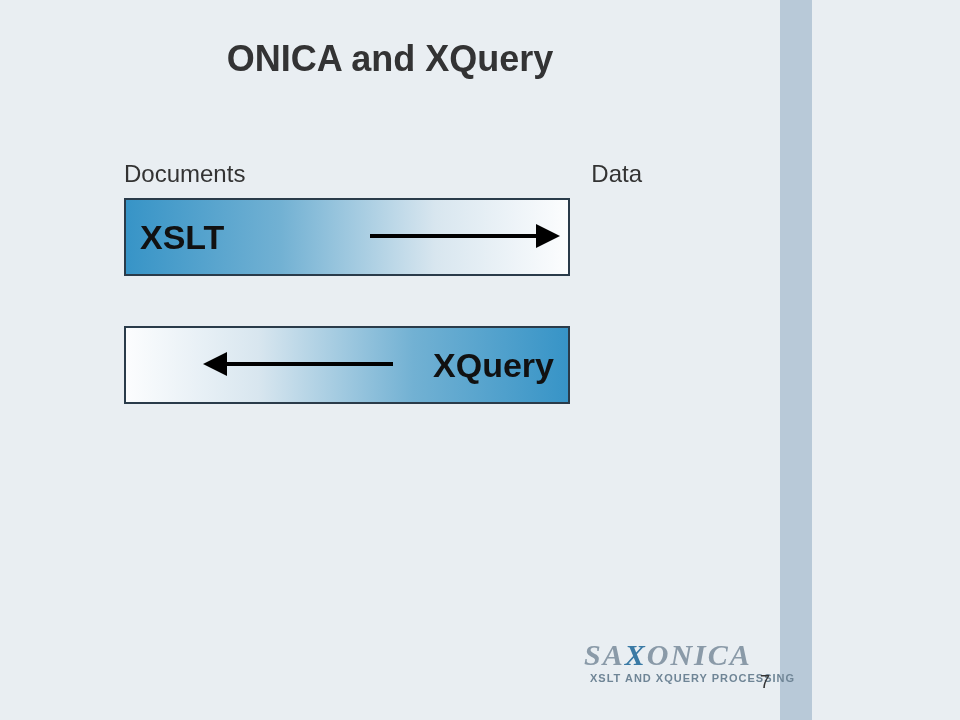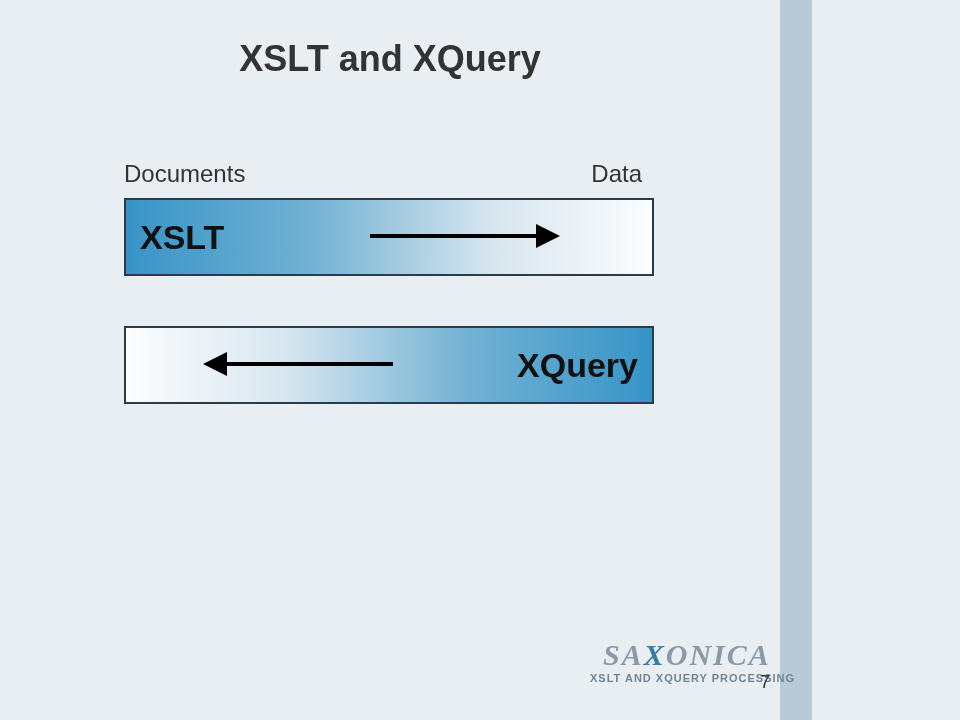--- a/index.html
+++ b/index.html
@@ -50,21 +50,21 @@
       left: 124px;
       width: 518px;
       display: flex;
       justify-content: space-between;
       font-size: 24px;
       color: #333;
     }
     .box {
       position: absolute;
       left: 124px;
-      width: 530px;
+      width: 446px;
       height: 78px;
       border: 2px solid #2a3b4a;
       display: flex;
       align-items: center;
     }
     .box1 {
       top: 198px;
       background: linear-gradient(to right, #3794c7 0%, #72b1d3 35%, #d8e6ef 70%, #fcfdfe 100%);
     }
     .box2 {
@@ -97,21 +97,21 @@
       position: absolute;
       width: 0; height: 0;
       border-top: 12px solid transparent;
       border-bottom: 12px solid transparent;
       border-right: 24px solid #000;
     }
     .ah1 { left: 536px; top: 224px; }
     .ah2 { left: 203px; top: 352px; }
     .logo {
       position: absolute;
-      left: 603px;
+      left: 584px;
       top: 638px;
       font-family: "Times New Roman", serif;
       font-size: 30px;
       font-weight: bold;
       letter-spacing: 2px;
       color: #8a9aa8;
       font-style: italic;
     }
     .logo .x { color: #3a7aa5; }
     .logo-sub {
@@ -131,21 +131,21 @@
       color: #333;
     }
   </style>
 </head>
 <body>
 
 <div class="sidebar"></div>
 <div class="sidebar-inner"></div>
 <div class="slide"></div>
 
-<div class="title">XSLT and XQuery</div>
+<div class="title">ONICA and XQuery</div>
 
 <div class="label-row">
   <span>Documents</span>
   <span>Data</span>
 </div>
 
 <div class="box box1">
   <span class="box-label">XSLT</span>
 </div>
 <div class="arrow arrow1"></div>

